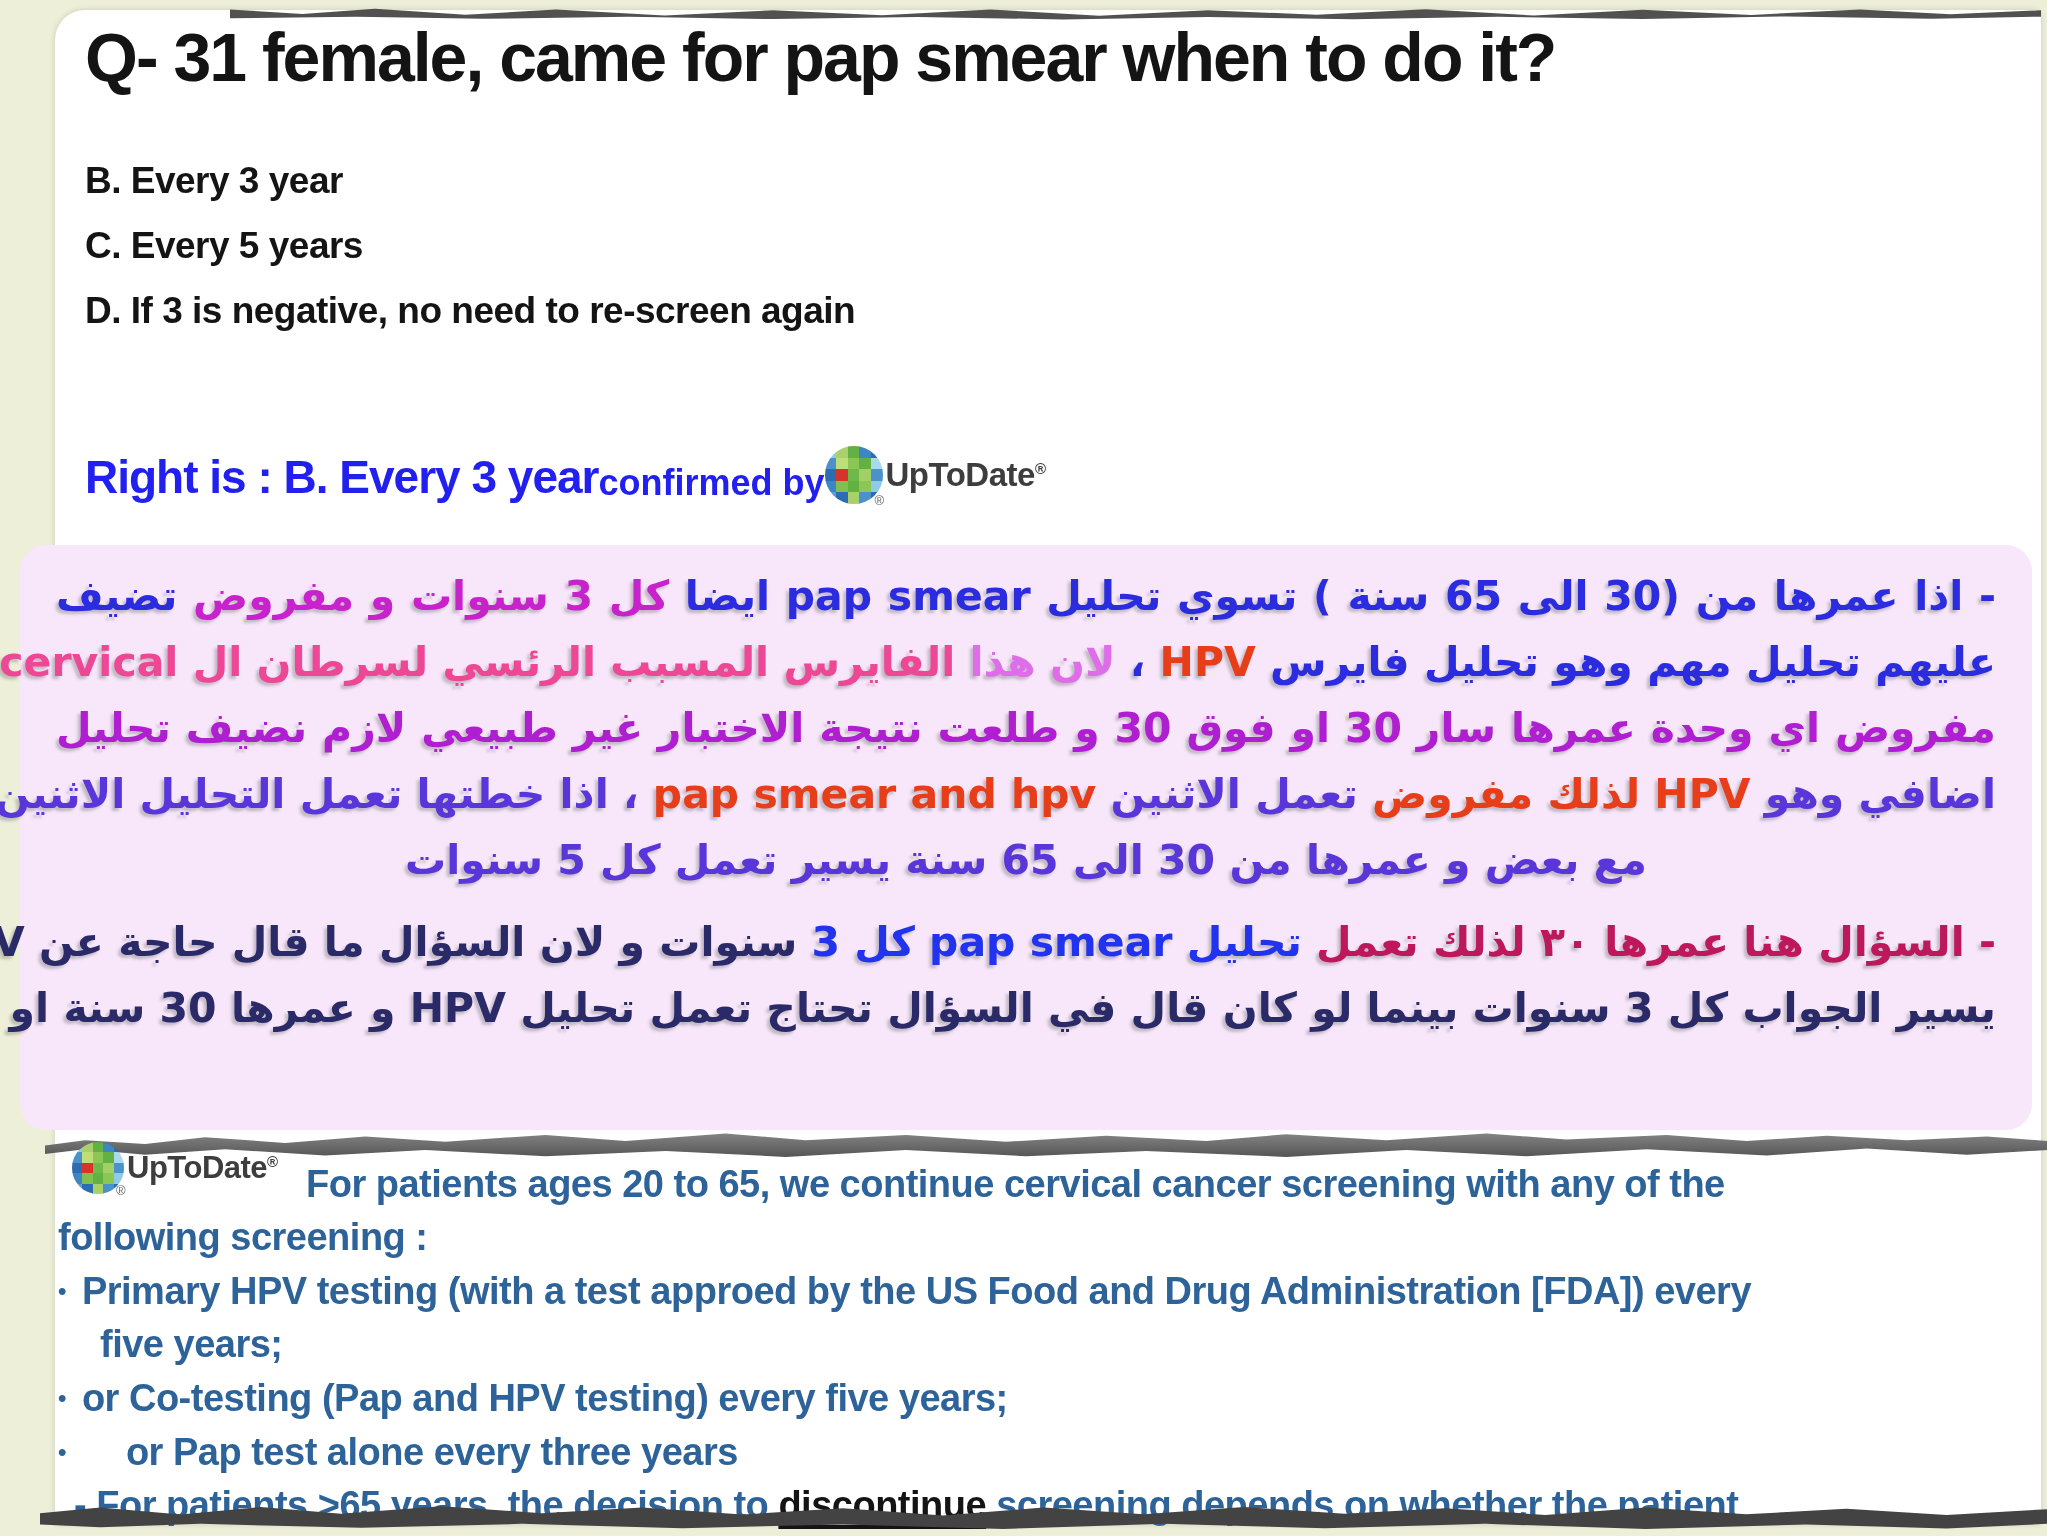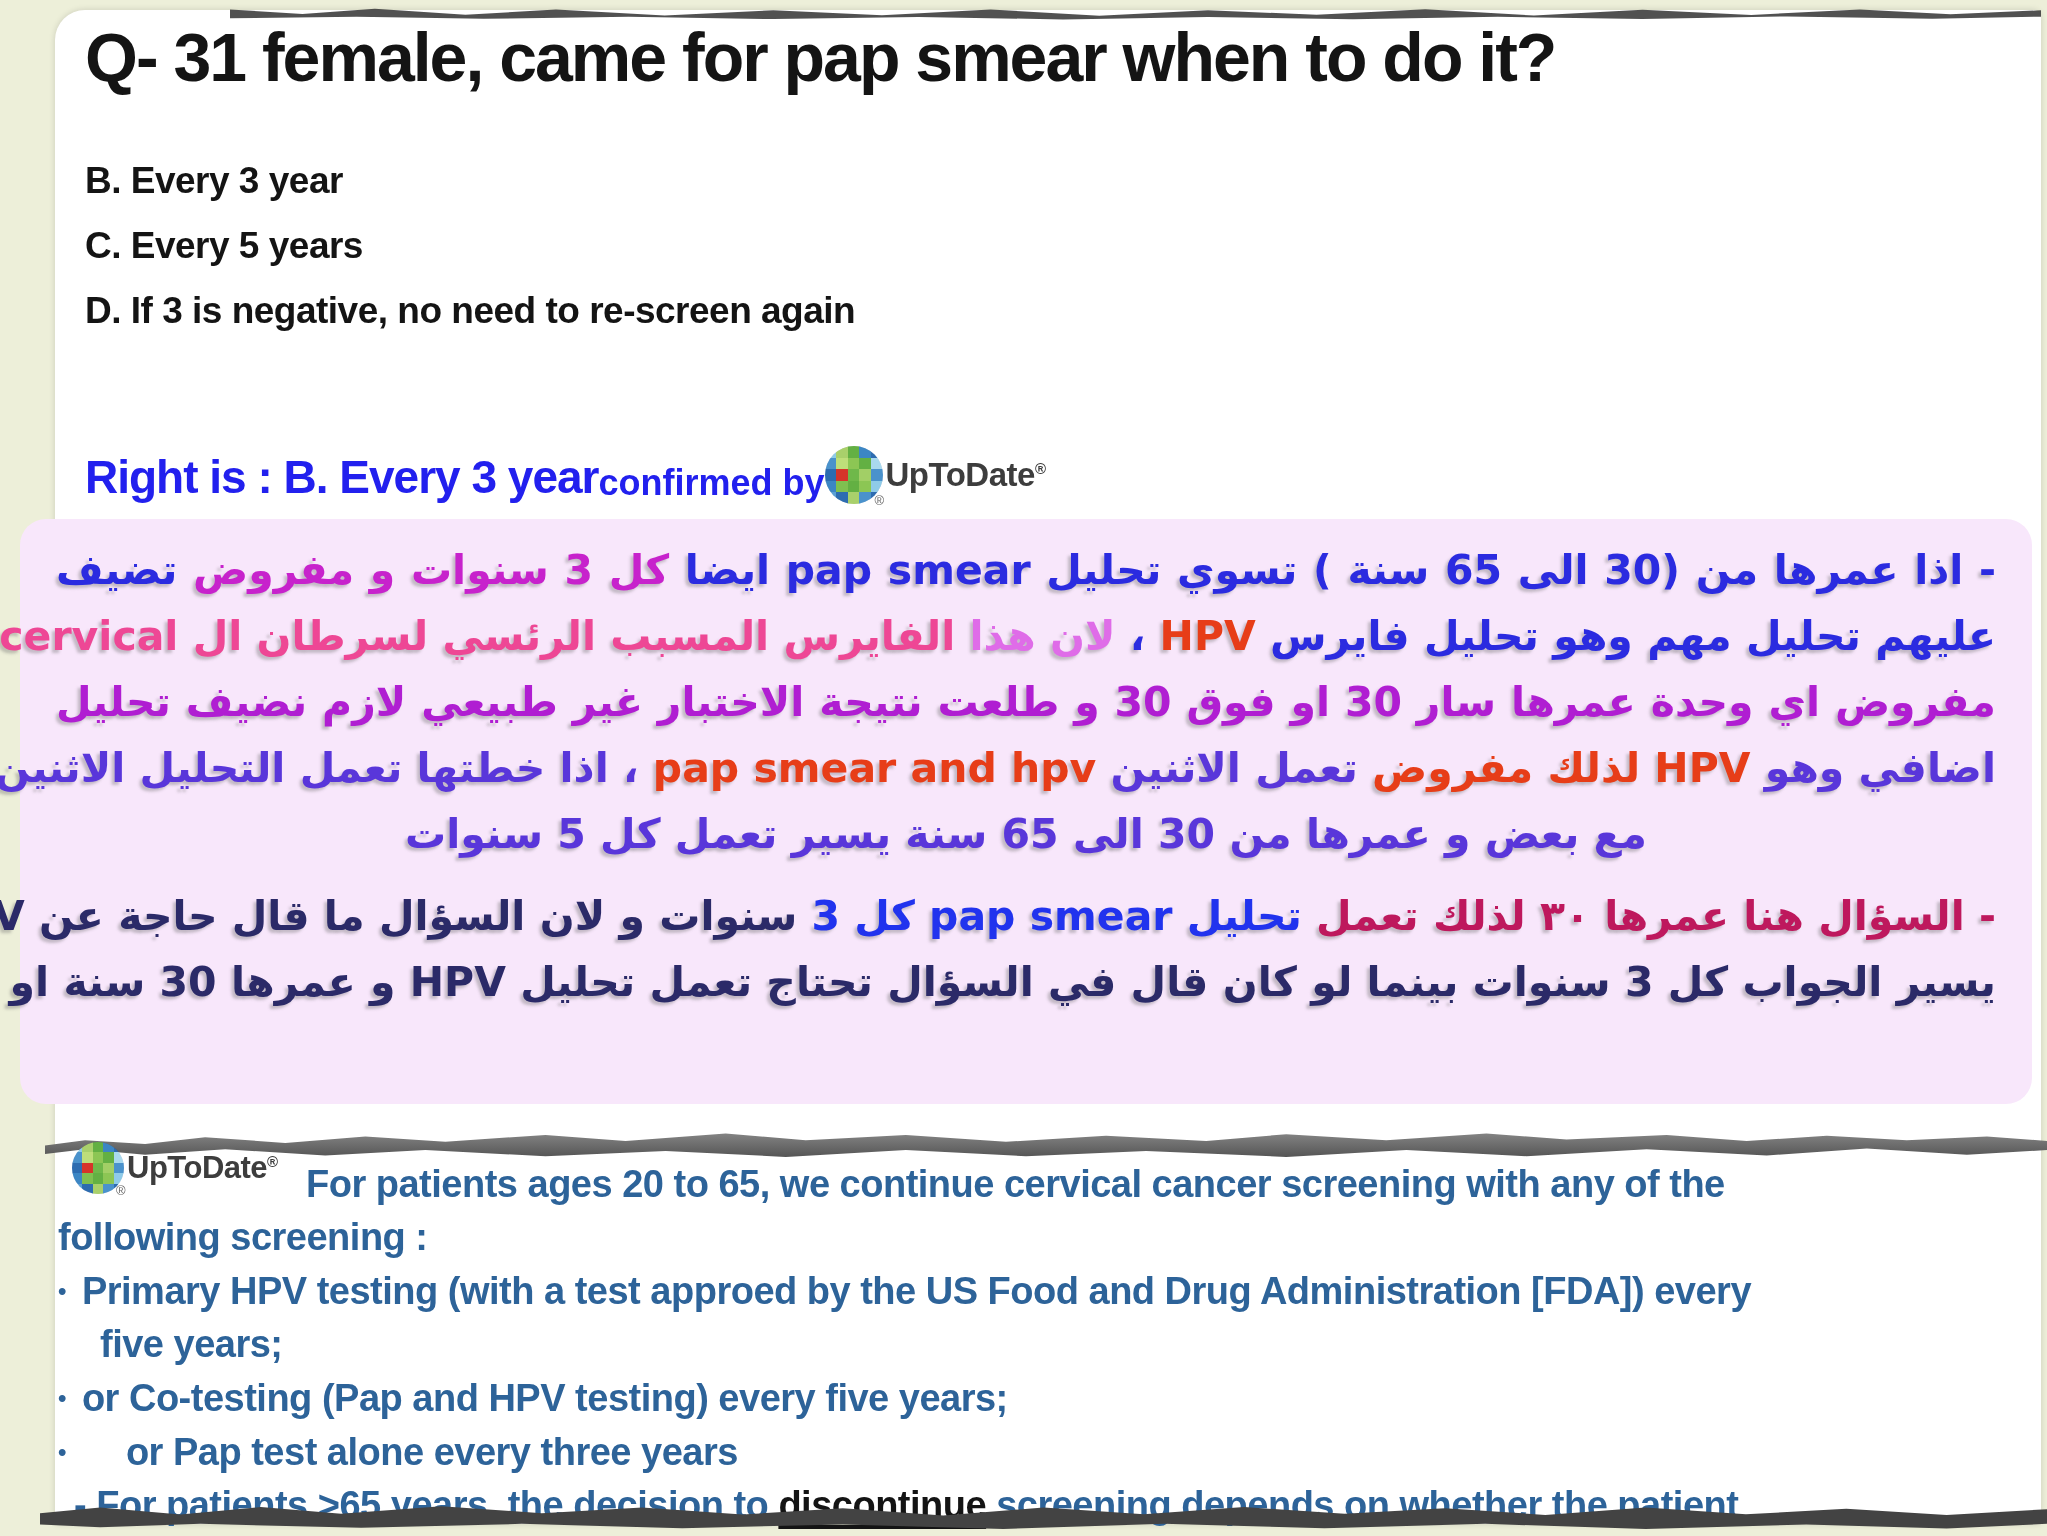--- a/index.html
+++ b/index.html
@@ -25,21 +25,21 @@
   .answer{font-size:46px;font-weight:bold;color:var(--answer-blue,#2220ee);letter-spacing:-1px;}
   .confirmed{font-size:36px;font-weight:bold;color:var(--answer-blue,#2220ee);}
   .utd{display:inline-flex;align-items:center;gap:3px;position:relative;}
   .globe{width:58px;height:58px;border-radius:50%;overflow:hidden;display:grid;
          grid-template-columns:repeat(5,1fr);grid-template-rows:repeat(5,1fr);
          box-shadow:inset 0 0 6px rgba(0,0,60,.35);flex:0 0 auto;}
   .globe span{display:block;}
   .utd-name{font-size:33px;font-weight:bold;color:var(--logo-text,#3d3d3d);letter-spacing:-.5px;}
   .utd-name sup{font-size:15px;}
   .mini-reg{position:absolute;left:50px;bottom:-4px;font-size:13px;color:#666;}
-  .note{position:absolute;left:20px;top:519px;width:2012px;height:585px;
+  .note{position:absolute;left:20px;top:545px;width:2012px;height:585px;
         background:var(--note-bg,#f8e7fb);border-radius:26px;
         padding:18px 36px 0 36px;box-sizing:border-box;direction:rtl;
         font-family:"DejaVu Sans",sans-serif;}
   .ar-line{font-size:41px;font-weight:bold;line-height:66px;
            text-align:justify;text-align-last:justify;white-space:nowrap;}
   .ar-line span{text-shadow:-3px 3px 3px rgba(110,110,110,.38);}
   .ar-line.center{text-align:center;text-align-last:center;}
   .ar-line.end{text-align:right;text-align-last:right;padding-left:440px;white-space:normal;}
   .note .p2{margin-top:16px;}
   .reference{position:absolute;left:58px;right:10px;top:1158px;}

